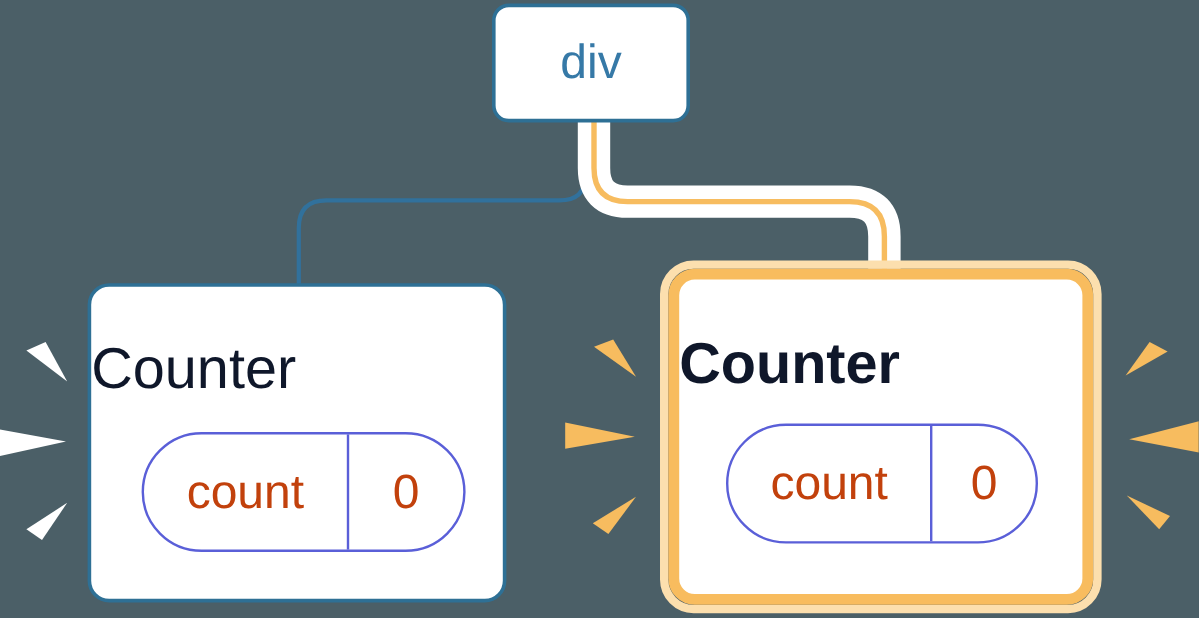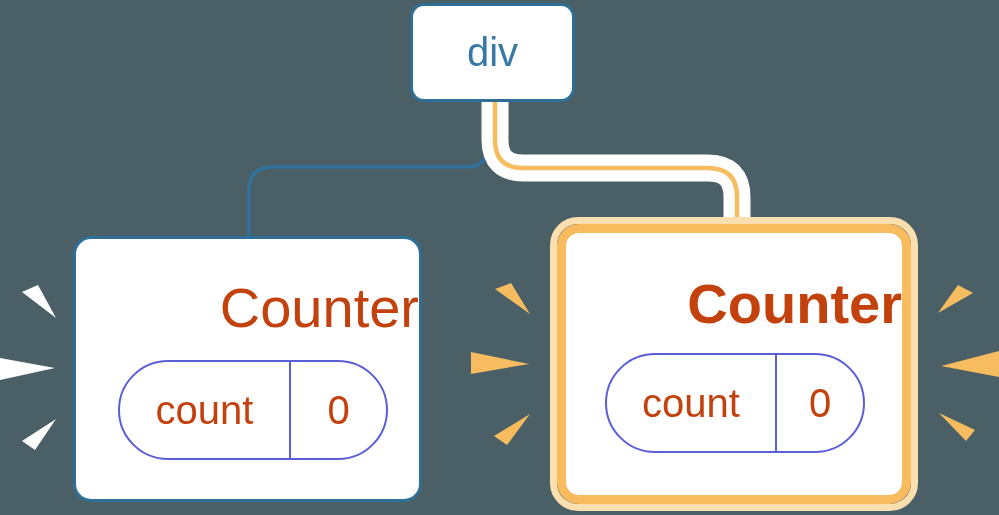--- a/index.html
+++ b/index.html
@@ -32,22 +32,22 @@
     box-sizing: border-box;
     border: 7px solid #FCDFAE; border-radius: 28px;
   }
   .hl-inner {
     width: 100%; height: 100%; box-sizing: border-box;
     border: 9px solid #F8BC5E; border-radius: 22px;
     background: #ffffff; position: relative;
   }
 
   .card-title {
-    position: absolute; left: 0; width: 100%; text-align: right;
-    font-size: 56px; color: #c2410c; line-height: 52px;
+    position: absolute; left: 0; width: 100%; text-align: left;
+    font-size: 48px; color: #0f172a; line-height: 52px;
   }
   .card-left .card-title { top: 43px; font-weight: 500; }
   .hl-inner .card-title { top: 45px; font-weight: 700; }
 
   .pill {
     position: absolute; box-sizing: border-box;
     border: 2px solid #5A5FD8; border-radius: 52px;
     display: flex; color: #c2410c; font-size: 40px;
     background: #ffffff;
   }

